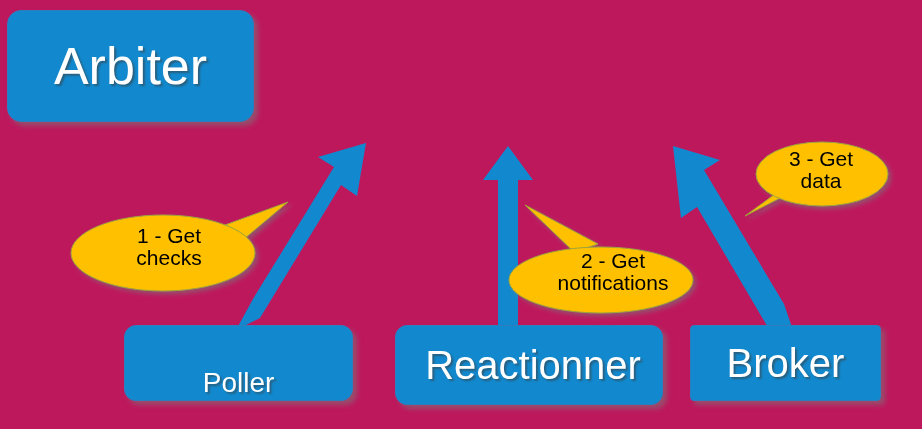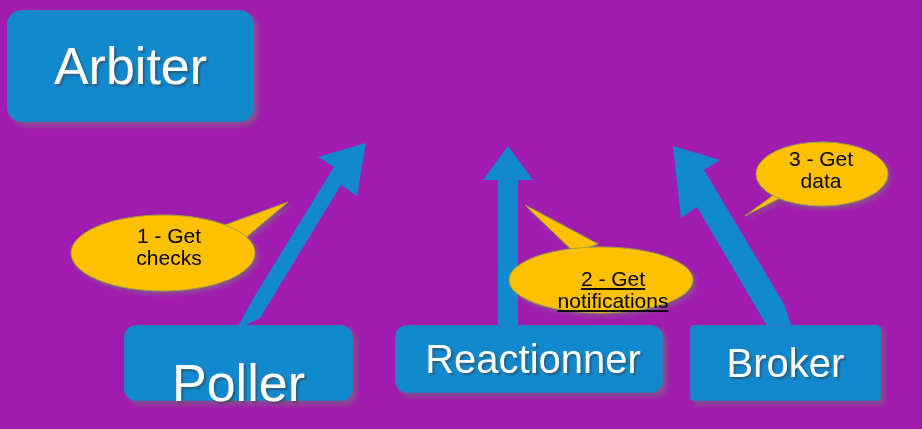--- a/index.html
+++ b/index.html
@@ -7,21 +7,21 @@
     padding: 0;
     background: #ffffff;
   }
   body {
     font-family: "Liberation Sans", sans-serif;
   }
   #diagram-root {
     position: relative;
     width: 922px;
     height: 429px;
-    background: #a21caf;
+    background: #be185d;
     overflow: hidden;
   }
   #diagram-svg {
     position: absolute;
     left: 0;
     top: 0;
     width: 922px;
     height: 429px;
   }
   
@@ -41,42 +41,42 @@
     font-family: "Liberation Sans", sans-serif;
     font-weight: 400;
     line-height: 1;
     white-space: nowrap;
     text-shadow: 2px 2px 2px rgba(60,60,60,0.55);
     letter-spacing: 0px;
   }
   #node-arbiter   { left: 7px;   top: 10px;  width: 247px; height: 112px; }
   #node-scheduler { left: 332px; top: 10px;  width: 391px; height: 112px; }
   #node-poller      { left: 124px; top: 325px; width: 229px; height: 76px; border-radius: 12px; }
-  #node-reactionner { left: 395px; top: 325px; width: 268px; height: 68px; border-radius: 12px; padding-left: 8px; }
+  #node-reactionner { left: 395px; top: 325px; width: 268px; height: 80px; border-radius: 12px; padding-left: 8px; }
   #node-broker      { left: 690px; top: 325px; width: 191px; height: 76px; border-radius: 4px; }
 
   #node-arbiter   .node-label { font-size: 52px; }
   #node-scheduler .node-label { font-size: 56px; }
-  #node-poller      .node-label { font-size: 52px; margin-top: 40px; }
+  #node-poller      .node-label { font-size: 28px; margin-top: 40px; }
   #node-reactionner .node-label { font-size: 40px; }
   #node-broker      .node-label { font-size: 40px; }
 
   
   .callout-text {
     position: absolute;
     color: #000000;
     font-family: "Liberation Sans", sans-serif;
     font-size: 21px;
     line-height: 22px;
     text-align: center;
     white-space: pre-line;
     pointer-events: none;
   }
   #callout-text-1 { left: 84px;  top: 225px; width: 170px; }
-  #callout-text-2 { left: 518px; top: 268px; width: 190px; text-decoration: underline; }
+  #callout-text-2 { left: 518px; top: 250px; width: 190px; }
   #callout-text-3 { left: 766px; top: 148px; width: 110px; }
 </style>
 </head>
 <body>
 
 <div id="diagram-root">
 
   <svg id="diagram-svg" viewBox="0 0 922 429" xmlns="http://www.w3.org/2000/svg">
     <defs>
       <filter id="shadow-soft" x="-30%" y="-30%" width="180%" height="180%">

